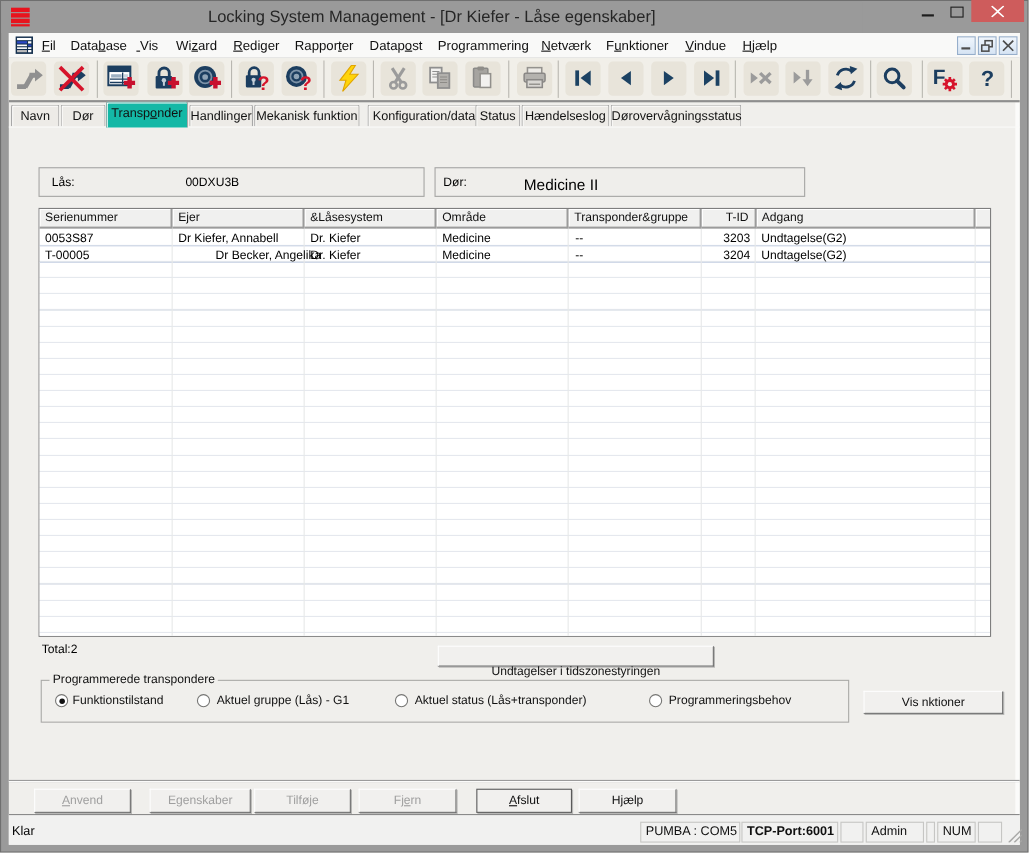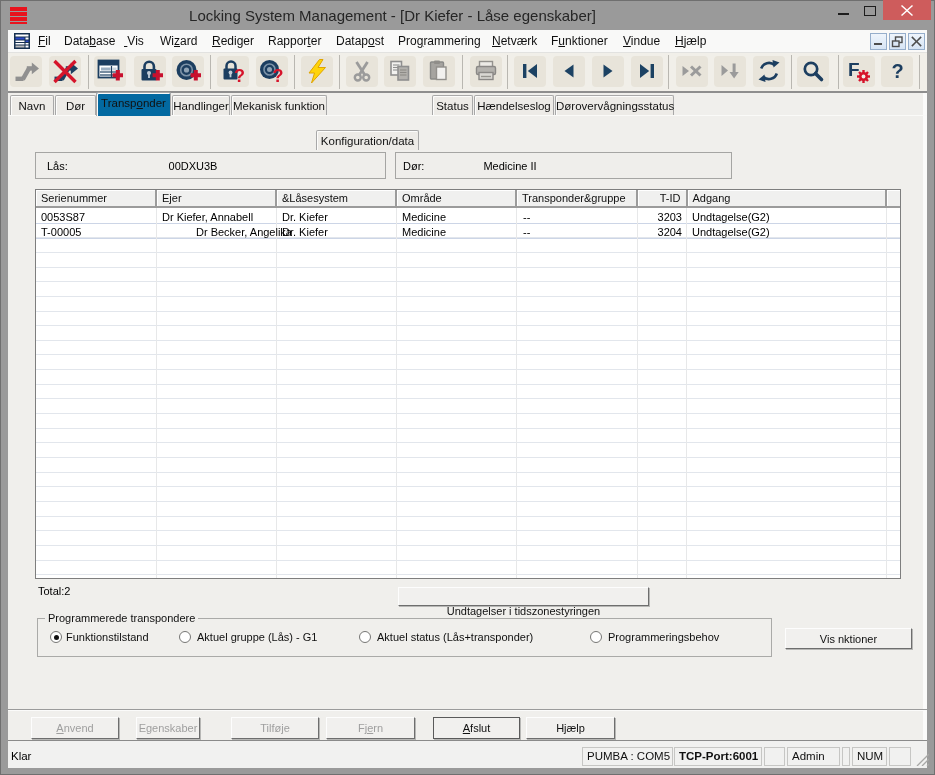--- a/index.html
+++ b/index.html
@@ -22,21 +22,21 @@
 .mi{position:absolute;top:34px;font-size:12px;color:#101010;white-space:pre;}
 .mi u{text-decoration:underline;text-underline-offset:1px;}
 
 #toolbar{position:absolute;left:8px;top:53px;width:919px;height:40px;background:#f1efe9;border-bottom:2px solid #8e8e8e;}
 .tbtn{position:absolute;top:56px;width:32px;height:31px;background:#e8e4da;border-radius:4px;}
 .tbtn svg{position:absolute;left:3px;top:2px;}
 .tsep{position:absolute;top:55px;width:1px;height:34px;background:#b9b7b1;}
 .mdib{position:absolute;top:33px;width:17px;height:17px;background:linear-gradient(#eff5fc,#d6e4f4);border:1px solid #96aecb;}
 
 .tab{position:absolute;top:95px;height:20px;background:#edebe7;border:1px solid #a8a8a8;border-bottom:none;border-radius:2px 2px 0 0;box-shadow:inset 1px 1px 0 #fcfcfb;font-size:11.5px;color:#111;text-align:center;padding-top:4px;}
-#tabactive{top:92px;height:24px;background:#0369a1;z-index:5;}
+#tabactive{top:92px;height:24px;background:#14b8a6;z-index:5;}
 #tabline{position:absolute;left:8px;top:115px;width:919px;height:1px;background:#fafaf8;}
 
 .fbox{position:absolute;top:152px;height:27px;background:#efeeeb;border:1px solid #a5a5a3;font-size:11px;color:#101010;}
 
 #grid{position:absolute;left:35px;top:189px;width:866px;height:390px;background:#fff;border:1px solid #7e7e7e;}
 .th{position:absolute;top:0;height:18px;background:#f0f0ef;border-right:2px solid #9b9b9b;border-bottom:2px solid #9b9b9b;box-shadow:inset 1px 1px 0 #ffffff;font-size:11px;color:#101010;padding:2px 0 0 5px;}
 #tbody{position:absolute;left:0;top:18px;width:864px;height:370px;background:repeating-linear-gradient(to bottom,#ffffff 0 13.65px,#e2e6ec 13.65px 14.65px);background-position:0 1px;}
 .vline{position:absolute;top:18px;width:1px;height:370px;background:#e7e8e9;}
 .cell{position:absolute;font-size:11px;color:#000;white-space:pre;}
 
@@ -316,32 +316,32 @@
     <svg width="26" height="26" viewBox="0 0 26 26">
       <text x="7.5" y="20" font-family="Liberation Sans,sans-serif" font-size="20" font-weight="bold" fill="#1c3e60">?</text>
     </svg>
   </div>
 
 <div class="tab" style="left:10px;width:44px;">Navn</div>
 <div class="tab" style="left:55px;width:41px;">Dør</div>
 <div class="tab" id="tabactive" style="left:96px;width:75px;">Transp<u>o</u>nder</div>
 <div class="tab" style="left:172px;width:58px;">Handlinger</div>
 <div class="tab" style="left:231px;width:96px;">Mekanisk funktion</div>
-<div class="tab" style="left:316px;width:103px;margin-top:35px;">Konfiguration/data</div>
+<div class="tab" style="left:334px;width:103px;">Konfiguration/data</div>
 <div class="tab" style="left:432px;width:41px;">Status</div>
 <div class="tab" style="left:474px;width:80px;">Hændelseslog</div>
 <div class="tab" style="left:555px;width:119px;">Dørovervågningsstatus</div>
 <div id="tabline"></div>
 
 <div class="fbox" style="left:35px;width:351px;"></div>
 <div class="abs" style="left:47px;top:160px;font-size:11px;">Lås:</div>
 <div class="abs" style="left:150px;top:160px;width:86px;text-align:center;font-size:11px;">00DXU3B</div>
 <div class="fbox" style="left:395px;width:337px;"></div>
 <div class="abs" style="left:403px;top:160px;font-size:11px;">Dør:</div>
-<div class="abs" style="left:467px;top:160px;width:86px;text-align:center;font-size:11px;">Medicine II</div>
+<div class="abs" style="left:467px;top:160px;width:86px;text-align:center;font-size:14px;">Medicine II</div>
 
 <div id="grid">
   <div class="th" style="left:0;width:121px;">Serienummer</div>
   <div class="th" style="left:121px;width:120px;">Ejer</div>
   <div class="th" style="left:241px;width:120px;">&amp;Låsesystem</div>
   <div class="th" style="left:361px;width:120px;">Område</div>
   <div class="th" style="left:481px;width:120.5px;">Transponder&amp;gruppe</div>
   <div class="th" style="left:601.5px;width:50px;padding-left:0;padding-right:5px;text-align:right;">T-ID</div>
   <div class="th" style="left:651.5px;width:199.5px;">Adgang</div>
   <div class="th" style="left:851px;width:13px;border-right:none;"></div>
@@ -380,21 +380,21 @@
 <div class="radio" style="left:179px;"></div>
 <div class="rlabel" style="left:197px;">Aktuel gruppe (Lås) - G1</div>
 <div class="radio" style="left:359px;"></div>
 <div class="rlabel" style="left:377px;">Aktuel status (Lås+transponder)</div>
 <div class="radio" style="left:590px;"></div>
 <div class="rlabel" style="left:608px;">Programmeringsbehov</div>
 <div class="wbtn" style="left:785px;top:628px;width:127px;height:21px;padding-top:4px;">Vis nktioner</div>
 
 <div id="divider"></div>
 <div class="wbtn gray" style="left:31px;top:717px;width:88px;height:22px;padding-top:4px;"><u>A</u>nvend</div>
-<div class="wbtn gray" style="left:136px;top:717px;width:64px;height:22px;padding-top:4px;">Egenskaber</div>
+<div class="wbtn gray" style="left:136px;top:717px;width:92px;height:22px;padding-top:4px;">Egenskaber</div>
 <div class="wbtn gray" style="left:231px;top:717px;width:88px;height:22px;padding-top:4px;">Tilføje</div>
 <div class="wbtn gray" style="left:326px;top:717px;width:89px;height:22px;padding-top:4px;">F<u>je</u>rn</div>
 <div class="wbtn" style="left:433px;top:717px;width:87px;height:22px;padding-top:4px;border-color:#5a5a5a;"><u>A</u>fslut</div>
 <div class="wbtn" style="left:526px;top:717px;width:89px;height:22px;padding-top:4px;">Hjælp</div>
 
 <div id="statusband"></div>
 <div class="abs" style="left:11px;top:750px;font-size:11.5px;">Klar</div>
 <div class="seg" style="left:582px;width:91px;">PUMBA : COM5</div>
 <div class="seg" style="left:674px;width:88px;font-weight:bold;">TCP-Port:6001</div>
 <div class="seg" style="left:764px;width:21px;"></div>

